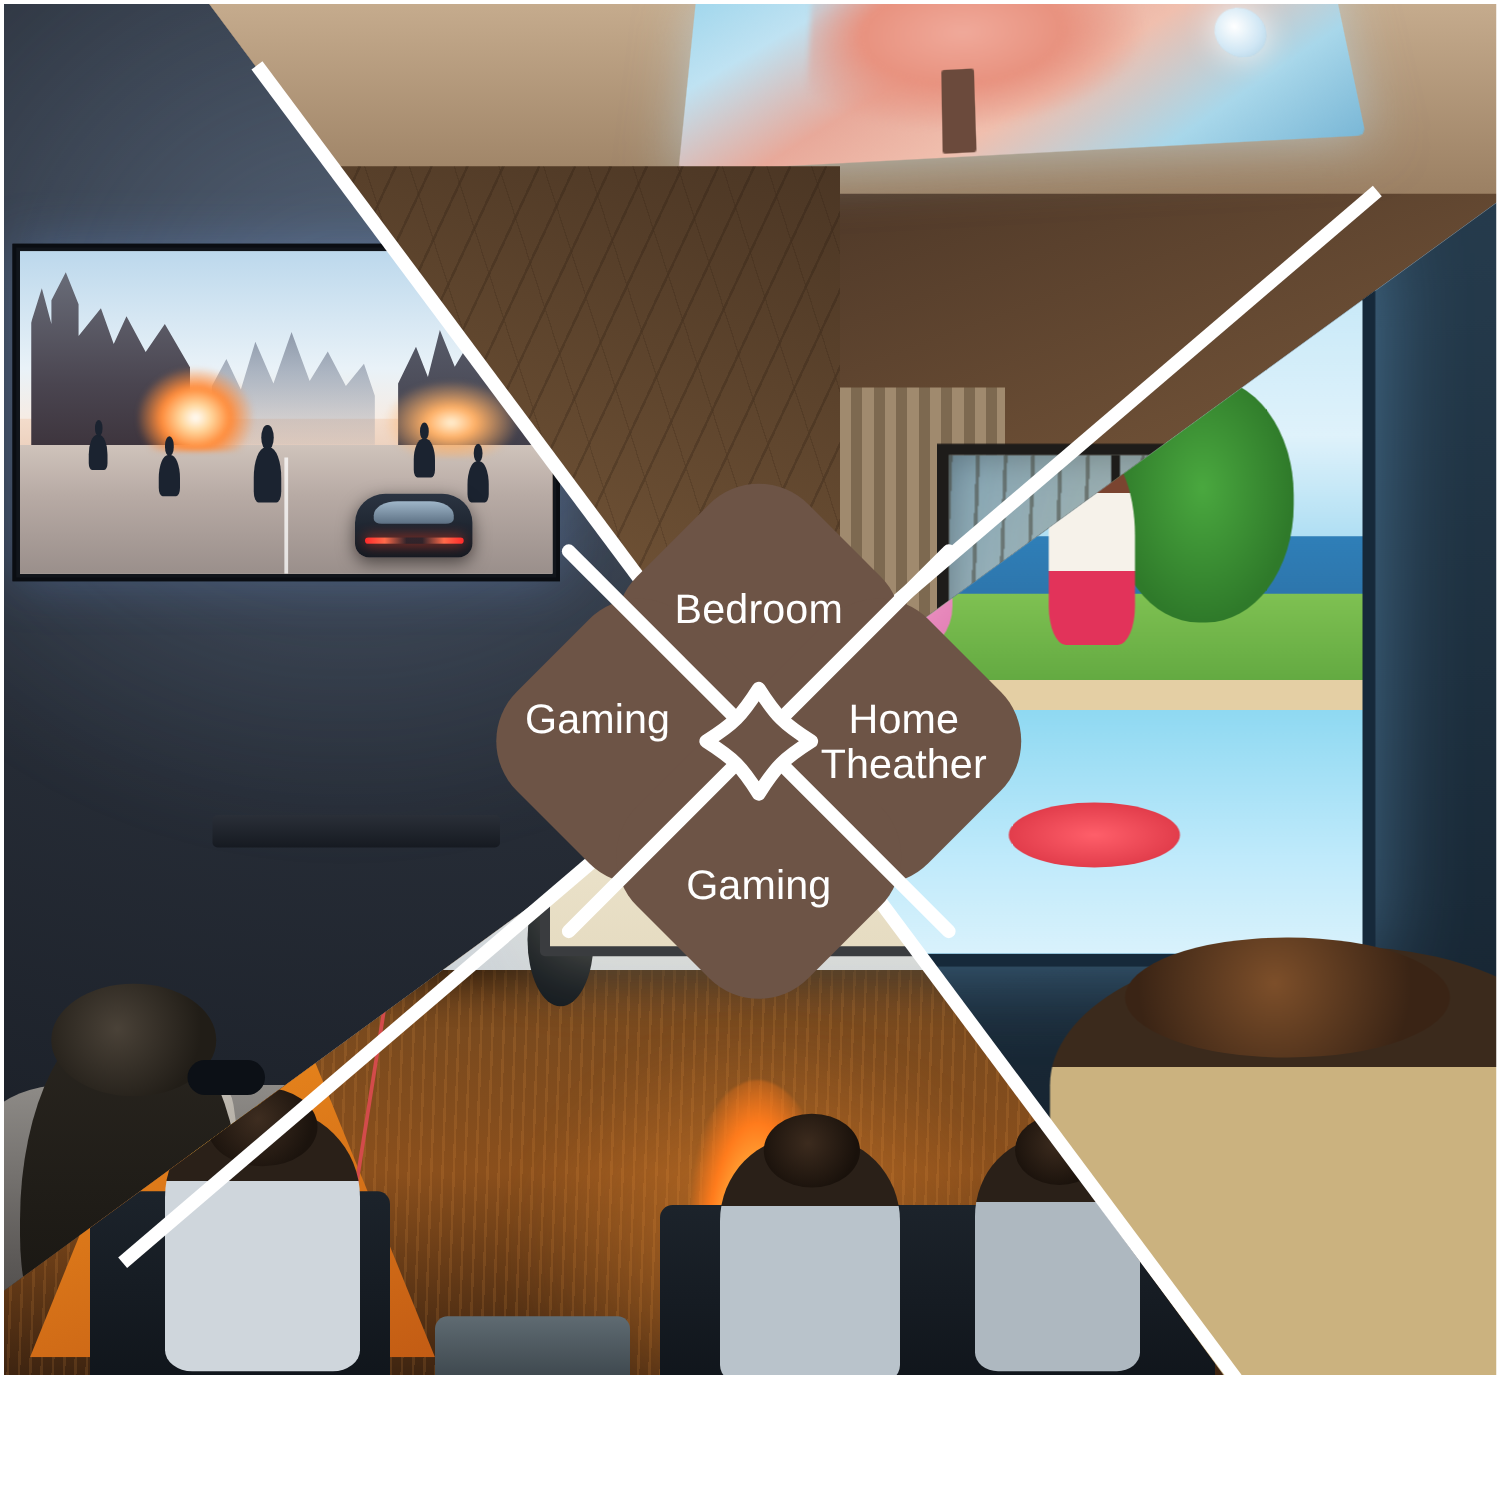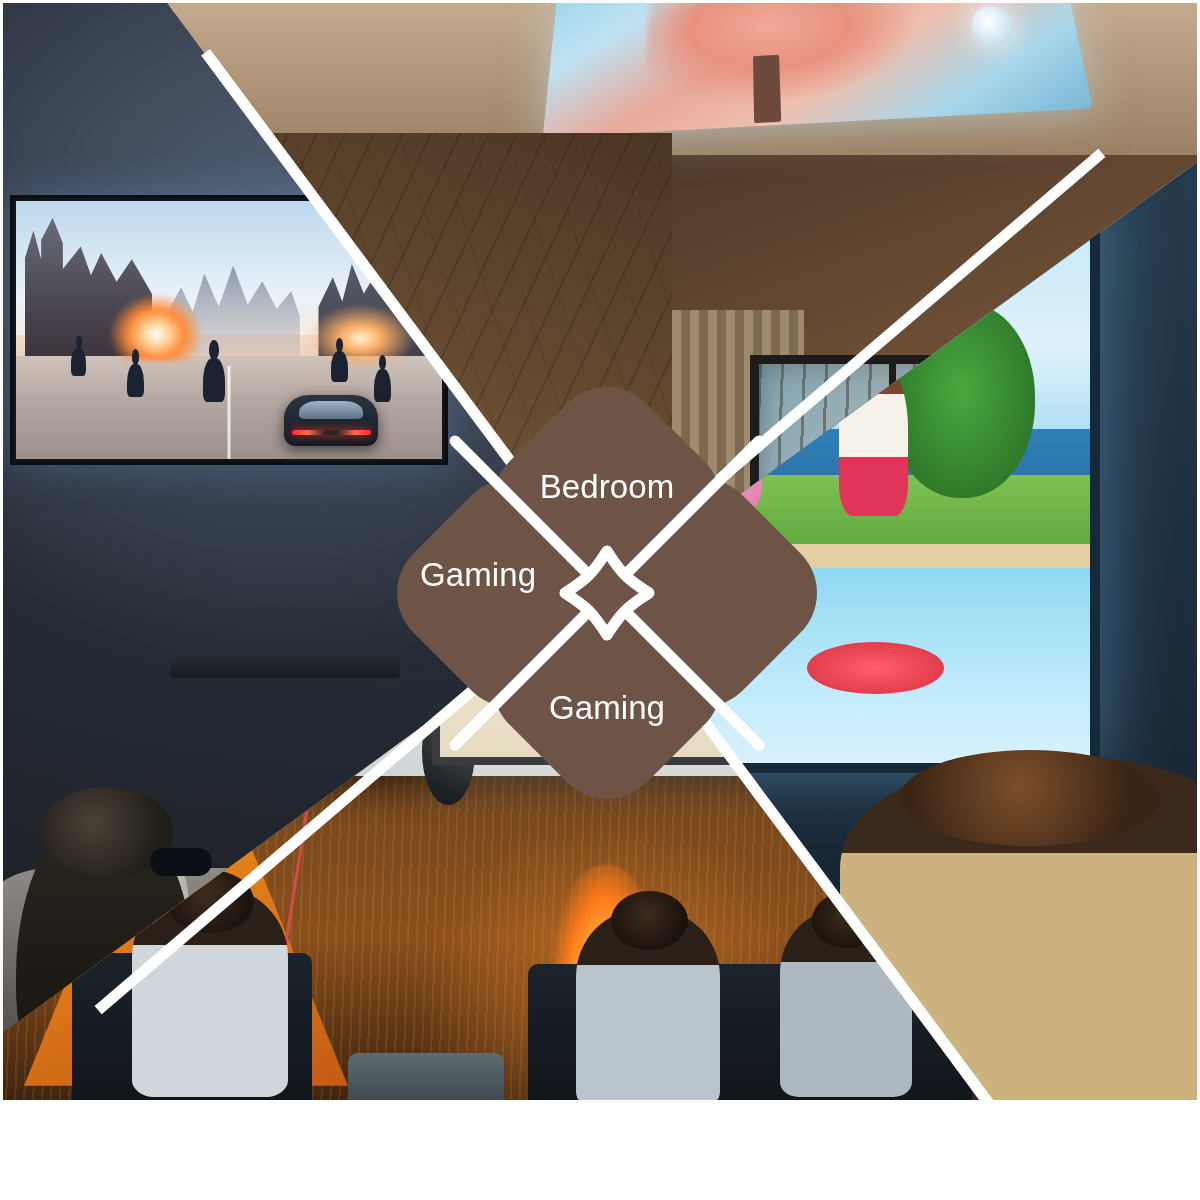--- a/index.html
+++ b/index.html
@@ -424,16 +424,17 @@
         <line x1="204" y1="200" x2="356" y2="48"></line>
         <line x1="204" y1="200" x2="52" y2="352"></line>
         <line x1="204" y1="200" x2="356" y2="352"></line>
       </g>
 
       <path d="M204,158 C218,180 224,186 246,200 C224,214 218,220 204,242 C190,220 184,214 162,200 C184,186 190,180 204,158 Z" fill="#6d5446" stroke="#ffffff" stroke-width="11" stroke-linejoin="round"></path>
     </svg>
 
     <div class="lobe-label" id="lbl-bedroom">Bedroom</div>
     <div class="lobe-label" id="lbl-gaming">Gaming</div>
+    <div class="lobe-label" id="lbl-theater">Home Theather</div>
     <div class="lobe-label" id="lbl-outdoor">Gaming</div>
   </div>
 
 </div>
 
 </body></html>

